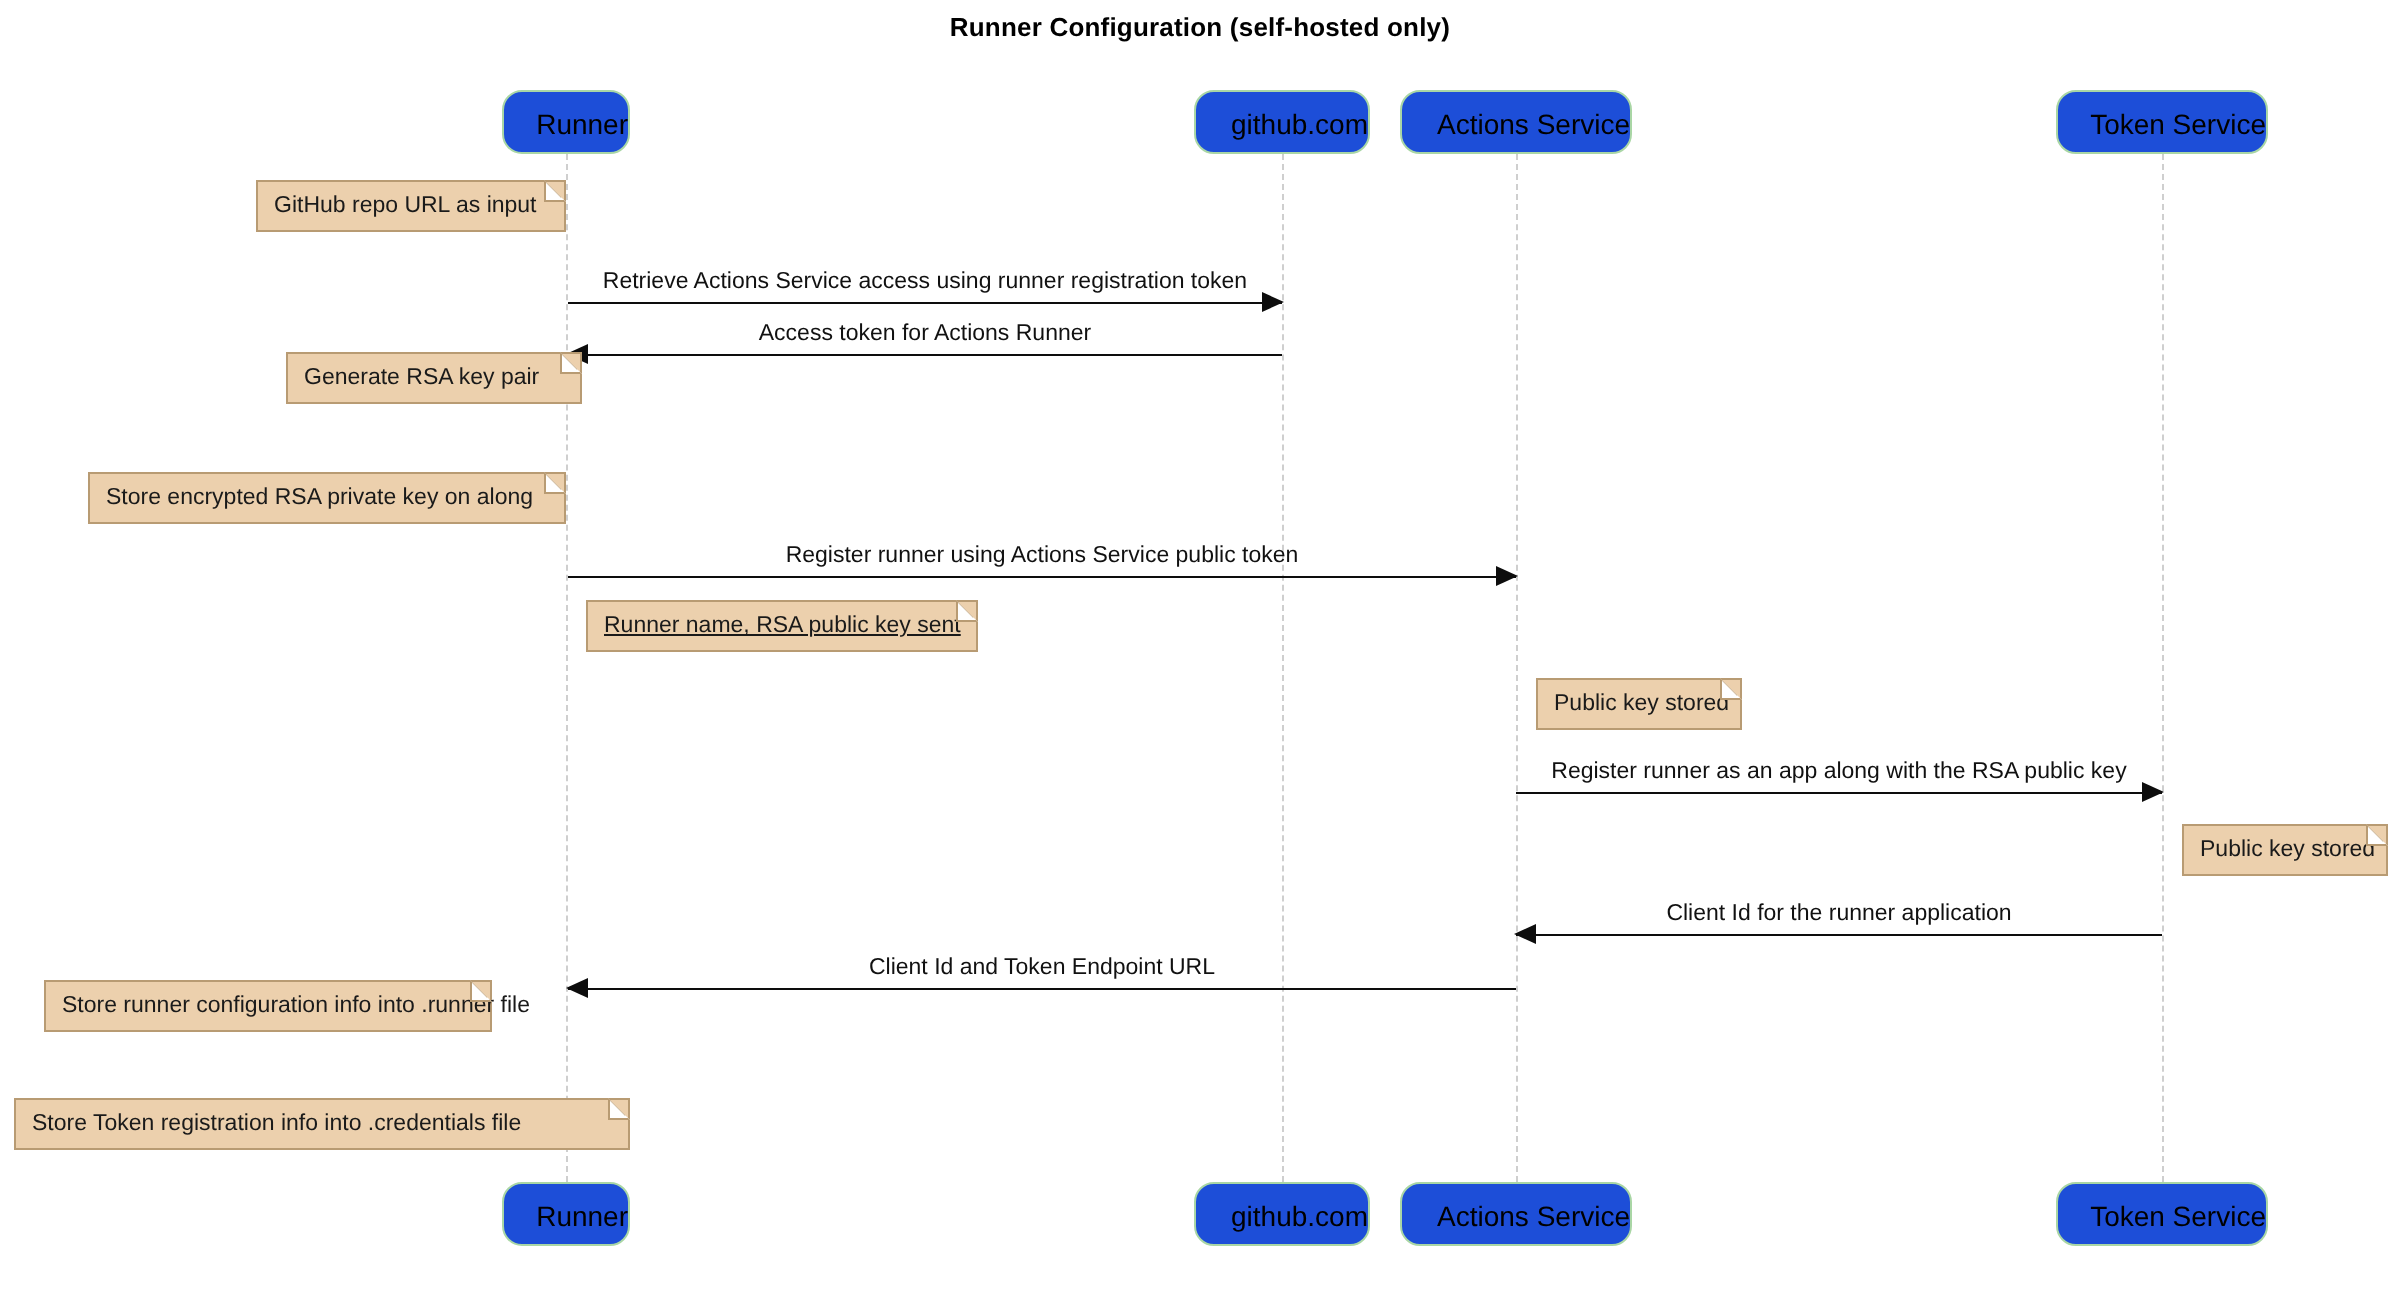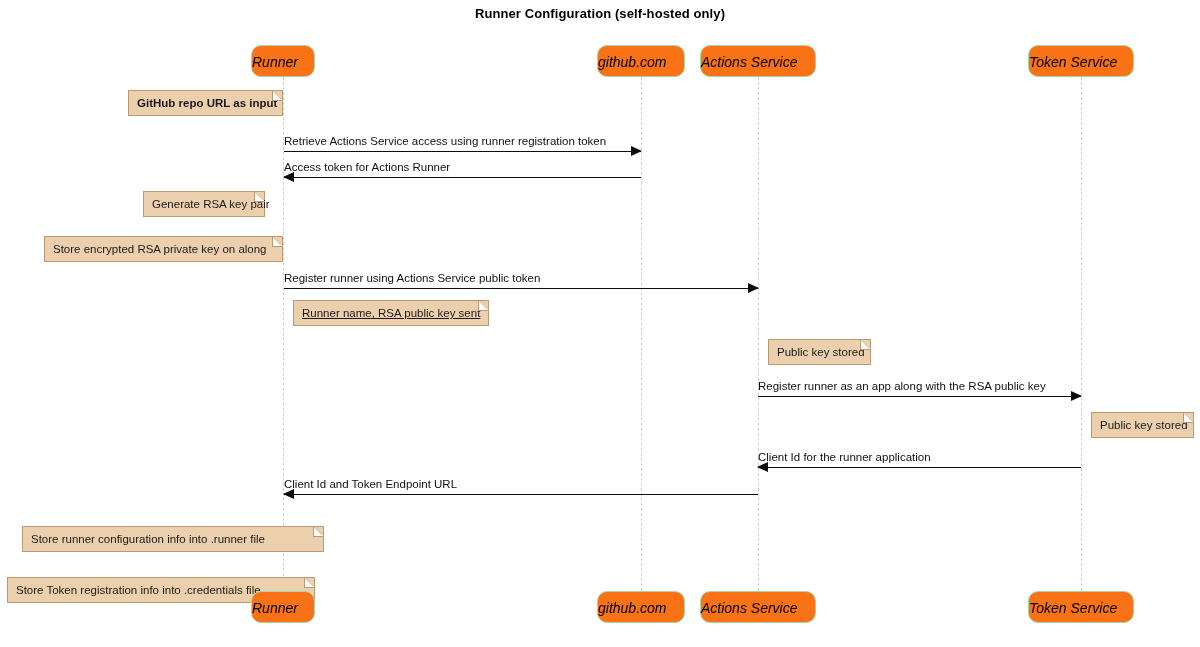--- a/index.html
+++ b/index.html
@@ -34,31 +34,30 @@
   }
   
   .lifeline {
     position: absolute;
     width: 0;
     border-left: 1px dashed #cfcfcf;
   }
   
   .participant {
     position: absolute;
-    background: #f97316;
+    background: #1d4ed8;
     border: 1px solid #a9d6a5;
     border-radius: 10px;
     height: 32px;
     line-height: 32px;
-    text-align: left;
+    text-align: right;
     font-size: 14px;
     color: #000000;
     white-space: nowrap;
     box-sizing: border-box;
-    font-style: italic;
   }
   
   .note {
     position: absolute;
     background: #ecd0ad;
     border: 1px solid #b89b73;
     height: 26px;
     line-height: 25px;
     box-sizing: border-box;
     font-size: 11.5px;
@@ -115,21 +114,21 @@
     border-left: 11px solid #0d0d0d;
   }
   .msg.left .head {
     left: -1px;
     border-right: 11px solid #0d0d0d;
   }
   .msg .label {
     position: absolute;
     bottom: 4px;
     width: 100%;
-    text-align: left;
+    text-align: center;
     font-size: 11.5px;
     color: #111111;
     white-space: nowrap;
   }
 </style>
 </head>
 <body>
 
 <div id="diagram">
   <div class="diagram-title">Runner Configuration (self-hosted only)</div>
@@ -171,28 +170,28 @@
         <div class="head"></div>
         <div class="label">Client Id for the runner application</div>
       </div>
       <div class="msg left" style="left: 284px; top: 494px; width: 474px;">
         <div class="line"></div>
         <div class="head"></div>
         <div class="label">Client Id and Token Endpoint URL</div>
       </div>
     </div>
   <div id="notes">
-      <div class="note" style="left: 128px; top: 90px; width: 155px; font-weight: bold;"><span>GitHub repo URL as input</span><span class="fold"></span></div>
-      <div class="note" style="left: 143px; top: 191px; width: 122px;"><span>Generate RSA key pair</span><span class="fold"></span></div>
+      <div class="note" style="left: 128px; top: 90px; width: 155px;"><span>GitHub repo URL as input</span><span class="fold"></span></div>
+      <div class="note" style="left: 143px; top: 176px; width: 148px;"><span>Generate RSA key pair</span><span class="fold"></span></div>
       <div class="note" style="left: 44px; top: 236px; width: 239px;"><span>Store encrypted RSA private key on along</span><span class="fold"></span></div>
       <div class="note" style="left: 293px; top: 300px; width: 196px; text-decoration: underline;"><span>Runner name, RSA public key sent</span><span class="fold"></span></div>
       <div class="note" style="left: 768px; top: 339px; width: 103px;"><span>Public key stored</span><span class="fold"></span></div>
       <div class="note" style="left: 1091px; top: 412px; width: 103px;"><span>Public key stored</span><span class="fold"></span></div>
-      <div class="note" style="left: 22px; top: 526px; width: 302px;"><span>Store runner configuration info into .runner file</span><span class="fold"></span></div>
-      <div class="note" style="left: 7px; top: 549px; width: 308px; margin-top: 28px;"><span>Store Token registration info into .credentials file</span><span class="fold"></span></div>
+      <div class="note" style="left: 22px; top: 490px; width: 224px;"><span>Store runner configuration info into .runner file</span><span class="fold"></span></div>
+      <div class="note" style="left: 7px; top: 549px; width: 308px;"><span>Store Token registration info into .credentials file</span><span class="fold"></span></div>
     </div>
   <div id="participants-bottom">
       <div class="participant" style="left: 251px; top: 591px; width: 64px;">Runner</div>
       <div class="participant" style="left: 597px; top: 591px; width: 88px;">github.com</div>
       <div class="participant" style="left: 700px; top: 591px; width: 116px;">Actions Service</div>
       <div class="participant" style="left: 1028px; top: 591px; width: 106px;">Token Service</div>
     </div>
 </div>
 
 </body></html>

